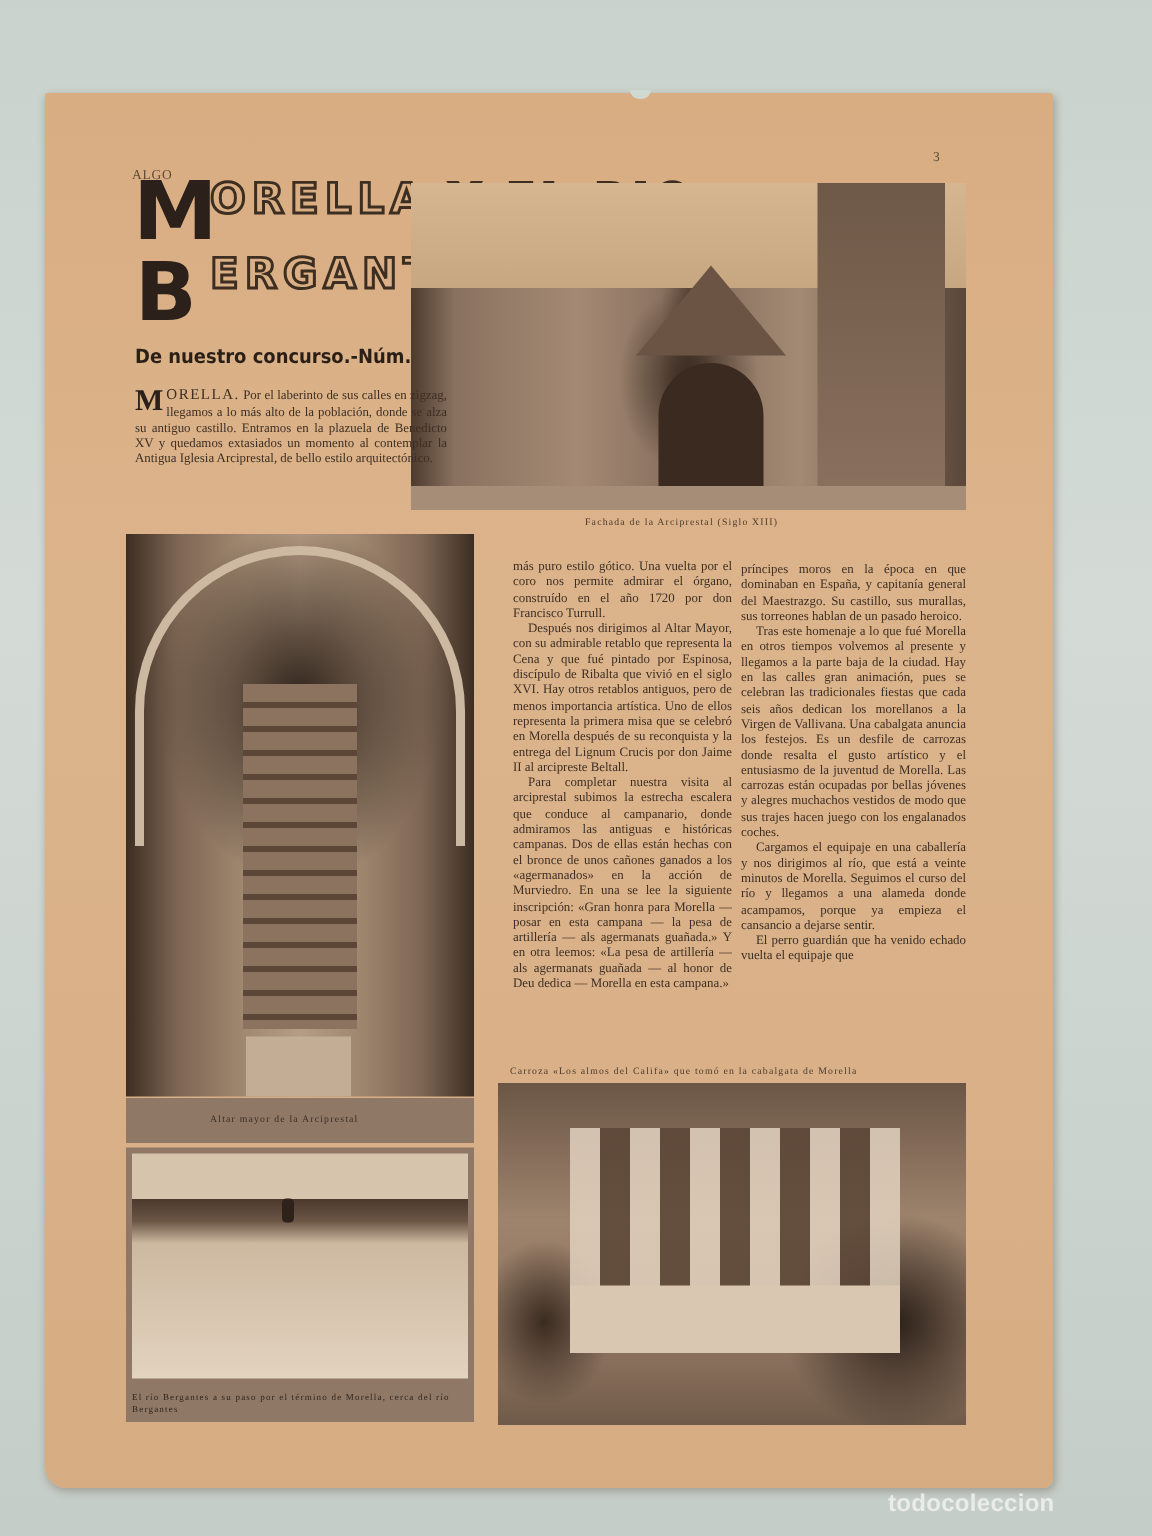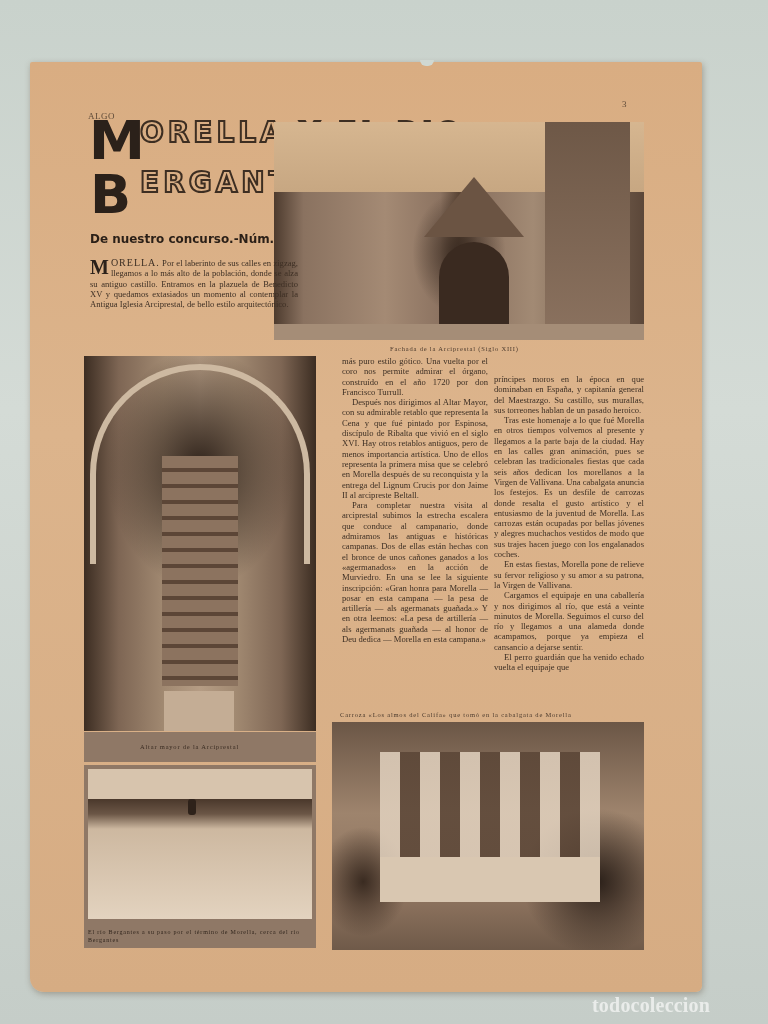--- a/index.html
+++ b/index.html
@@ -65,25 +65,25 @@
       linear-gradient(180deg,#6b5646 0%,#9e846d 40%,#8a705c 80%,#6f5a49 100%);}
   .ph-carroza .float{position:absolute;left:48px;top:30px;width:220px;height:150px;
     background:repeating-linear-gradient(90deg,#e2d2bf 0 20px,#5a4536 20px 40px);opacity:.85;}
   .ph-carroza .base{position:absolute;left:48px;top:135px;width:220px;height:45px;background:#d9c7b1;}
   .cap-carroza{left:310px;top:649px;}
   
   .col{position:absolute;font-size:8.6px;line-height:10.3px;color:#3d2f24;text-align:justify;}
   .col p{margin:0;text-indent:10px;}
   .col p.first{text-indent:0;}
   .col-intro{left:60px;top:196px;width:208px;}
-  .col-mid{left:312px;top:294px;width:146px;}
+  .col-mid{left:312px;top:310px;width:146px;}
   .col-right{left:464px;top:312px;width:150px;}
   .dropcap{float:left;font-size:20px;line-height:18px;margin-right:2px;font-weight:bold;color:#2b211a;}
-  .watermark{position:absolute;left:592px;top:994px;font-family:Liberation Serif, serif;
-    font-weight:bold;font-size:20px;color:#eef0ee;letter-spacing:.2px;opacity:.9;}
+  .watermark{position:absolute;left:592px;top:994px;font-family:Liberation Sans, sans-serif;
+    font-weight:bold;font-size:16px;color:#eef0ee;letter-spacing:.2px;opacity:.9;}
   .tear{position:absolute;left:390px;top:-2px;width:14px;height:6px;background:#d0d8d2;border-radius:0 0 6px 6px;}
 </style>
 </head>
 <body>
 
 <div class="page">
   <div class="tear"></div>
   <div class="runhead rh-left">ALGO</div>
   <div class="runhead rh-right">3</div>
 
@@ -123,21 +123,20 @@
 
   <div class="col col-mid">
     <p class="first">más puro estilo gótico. Una vuelta por el coro nos permite admirar el órgano, construído en el año 1720 por don Francisco Turrull.</p>
     <p>Después nos dirigimos al Altar Mayor, con su admirable retablo que representa la Cena y que fué pintado por Espinosa, discípulo de Ribalta que vivió en el siglo XVI. Hay otros retablos antiguos, pero de menos importancia artística. Uno de ellos representa la primera misa que se celebró en Morella después de su reconquista y la entrega del Lignum Crucis por don Jaime II al arcipreste Beltall.</p>
     <p>Para completar nuestra visita al arciprestal subimos la estrecha escalera que conduce al campanario, donde admiramos las antiguas e históricas campanas. Dos de ellas están hechas con el bronce de unos cañones ganados a los «agermanados» en la acción de Murviedro. En una se lee la siguiente inscripción: «Gran honra para Morella — posar en esta campana — la pesa de artillería — als agermanats guañada.» Y en otra leemos: «La pesa de artillería — als agermanats guañada — al honor de Deu dedica — Morella en esta campana.»</p>
   </div>
 
   <div class="col col-right">
     <p class="first">príncipes moros en la época en que dominaban en España, y capitanía general del Maestrazgo. Su castillo, sus murallas, sus torreones hablan de un pasado heroico.</p>
     <p>Tras este homenaje a lo que fué Morella en otros tiempos volvemos al presente y llegamos a la parte baja de la ciudad. Hay en las calles gran animación, pues se celebran las tradicionales fiestas que cada seis años dedican los morellanos a la Virgen de Vallivana. Una cabalgata anuncia los festejos. Es un desfile de carrozas donde resalta el gusto artístico y el entusiasmo de la juventud de Morella. Las carrozas están ocupadas por bellas jóvenes y alegres muchachos vestidos de modo que sus trajes hacen juego con los engalanados coches.</p>
-    <p>En estas fiestas, Morella pone de relieve su fervor religioso y su amor a su patrona, la Virgen de Vallivana.</p>
     <p>Cargamos el equipaje en una caballería y nos dirigimos al río, que está a veinte minutos de Morella. Seguimos el curso del río y llegamos a una alameda donde acampamos, porque ya empieza el cansancio a dejarse sentir.</p>
     <p>El perro guardián que ha venido echado vuelta el equipaje que</p>
   </div>
 
   <div class="caption cap-carroza">Carroza «Los almos del Califa» que tomó en la cabalgata de Morella</div>
   <div class="photo ph-carroza">
     <div class="float"></div>
       <div class="base"></div>
   </div>
 </div>

